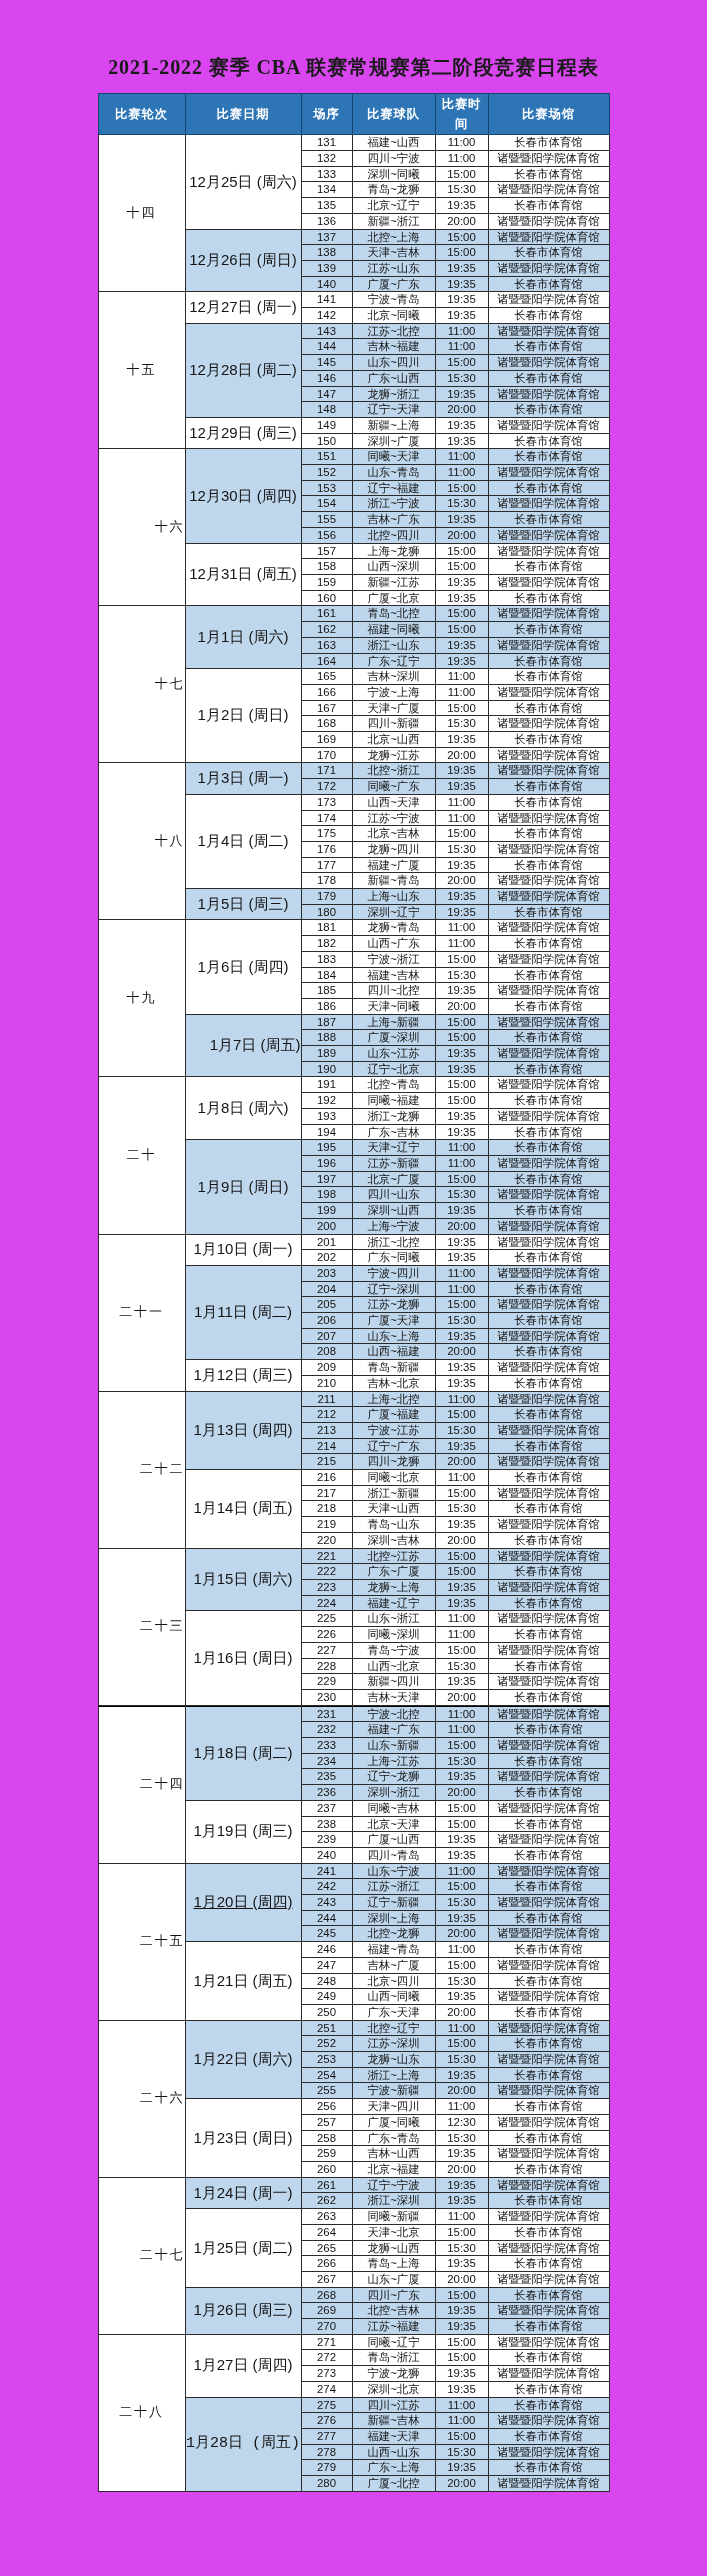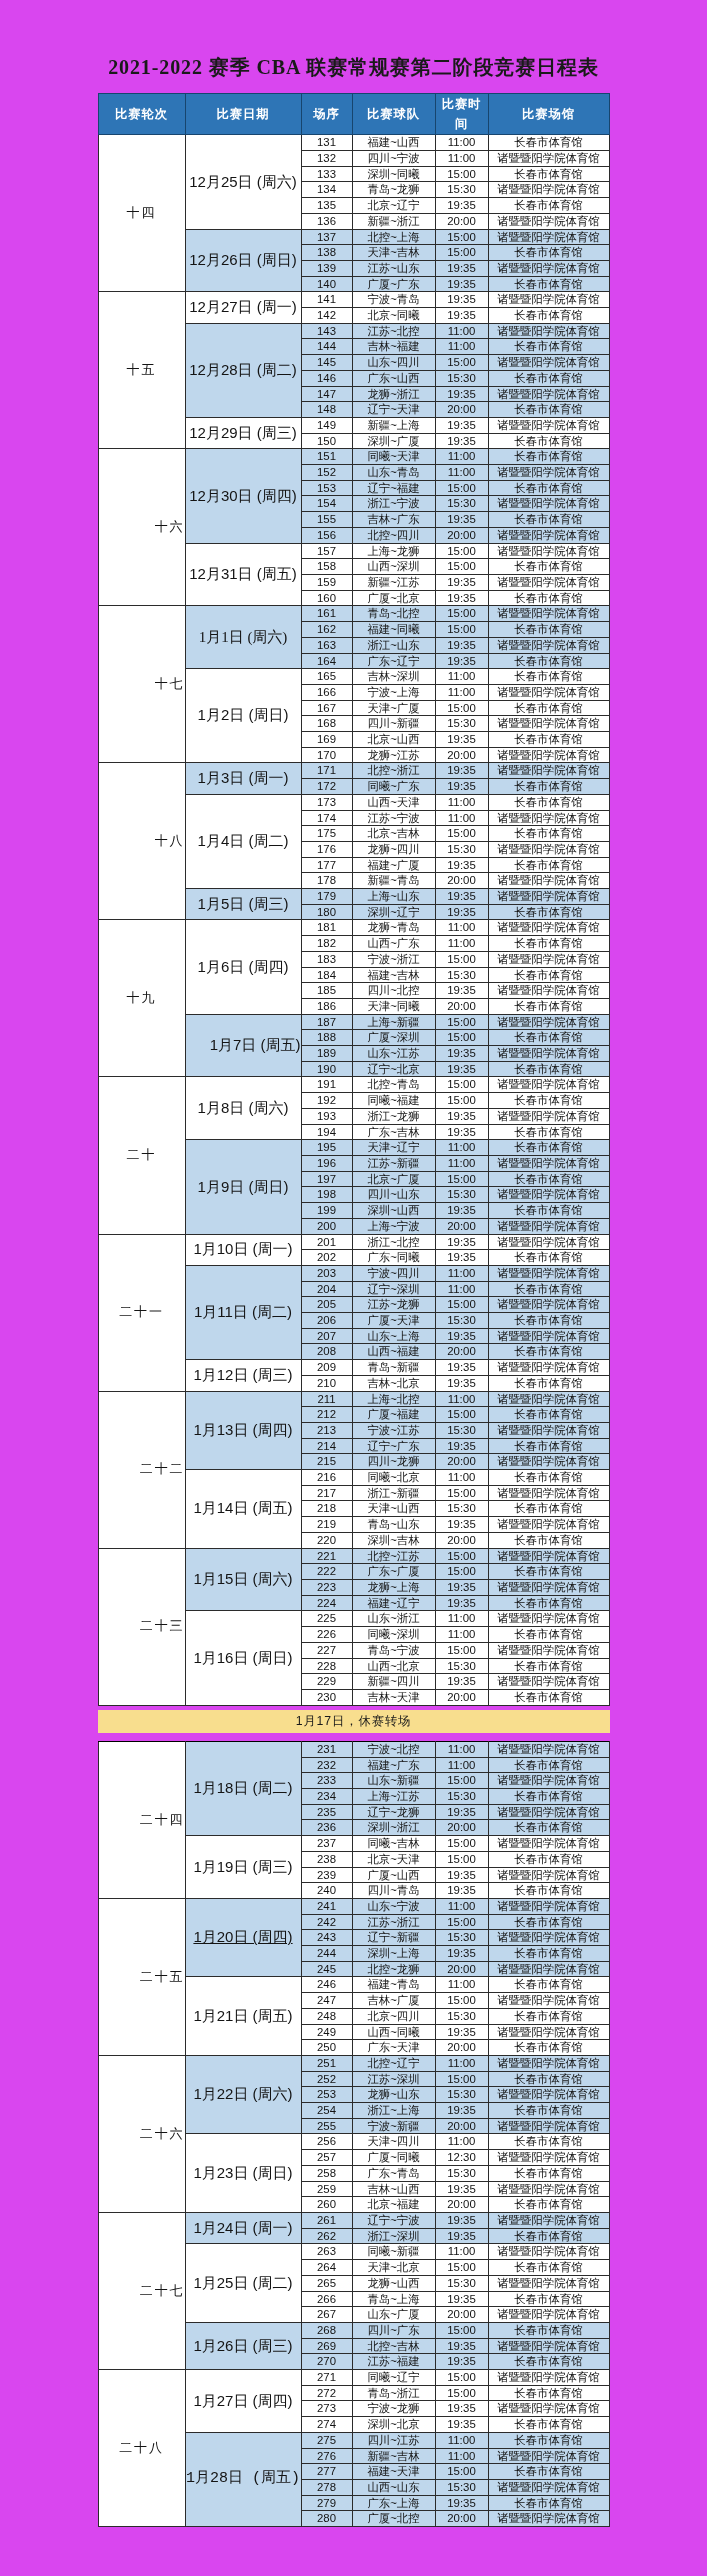--- a/index.html
+++ b/index.html
@@ -255,21 +255,21 @@
             <td>诸暨暨阳学院体育馆</td>
           </tr>
           <tr>
             <td>160</td>
             <td>广厦~北京</td>
             <td>19:35</td>
             <td>长春市体育馆</td>
           </tr>
           <tr class="shaded round-start">
             <td class="round" rowspan="10">十七</td>
-            <td class="date" rowspan="4" style="background: rgb(191, 215, 236); font-family: Liberation Serif, serif;">1月1日 (周六)</td>
+            <td class="date" rowspan="4" style="background: rgb(191, 215, 236);">1月1日 (周六)</td>
             <td>161</td>
             <td>青岛~北控</td>
             <td>15:00</td>
             <td>诸暨暨阳学院体育馆</td>
           </tr>
           <tr class="shaded">
             <td>162</td>
             <td>福建~同曦</td>
             <td>15:00</td>
             <td>长春市体育馆</td>
@@ -698,21 +698,20 @@
             <td>诸暨暨阳学院体育馆</td>
           </tr>
           <tr>
             <td>230</td>
             <td>吉林~天津</td>
             <td>20:00</td>
             <td>长春市体育馆</td>
           </tr>
         </tbody>
       </table>
-      <div class="banner">1月17日，休赛转场</div>
       <table class="sched">
         <colgroup>
           <col class="c-round">
           <col class="c-date">
           <col class="c-no">
           <col class="c-teams">
           <col class="c-time">
           <col class="c-venue">
         </colgroup>
         <tbody>

